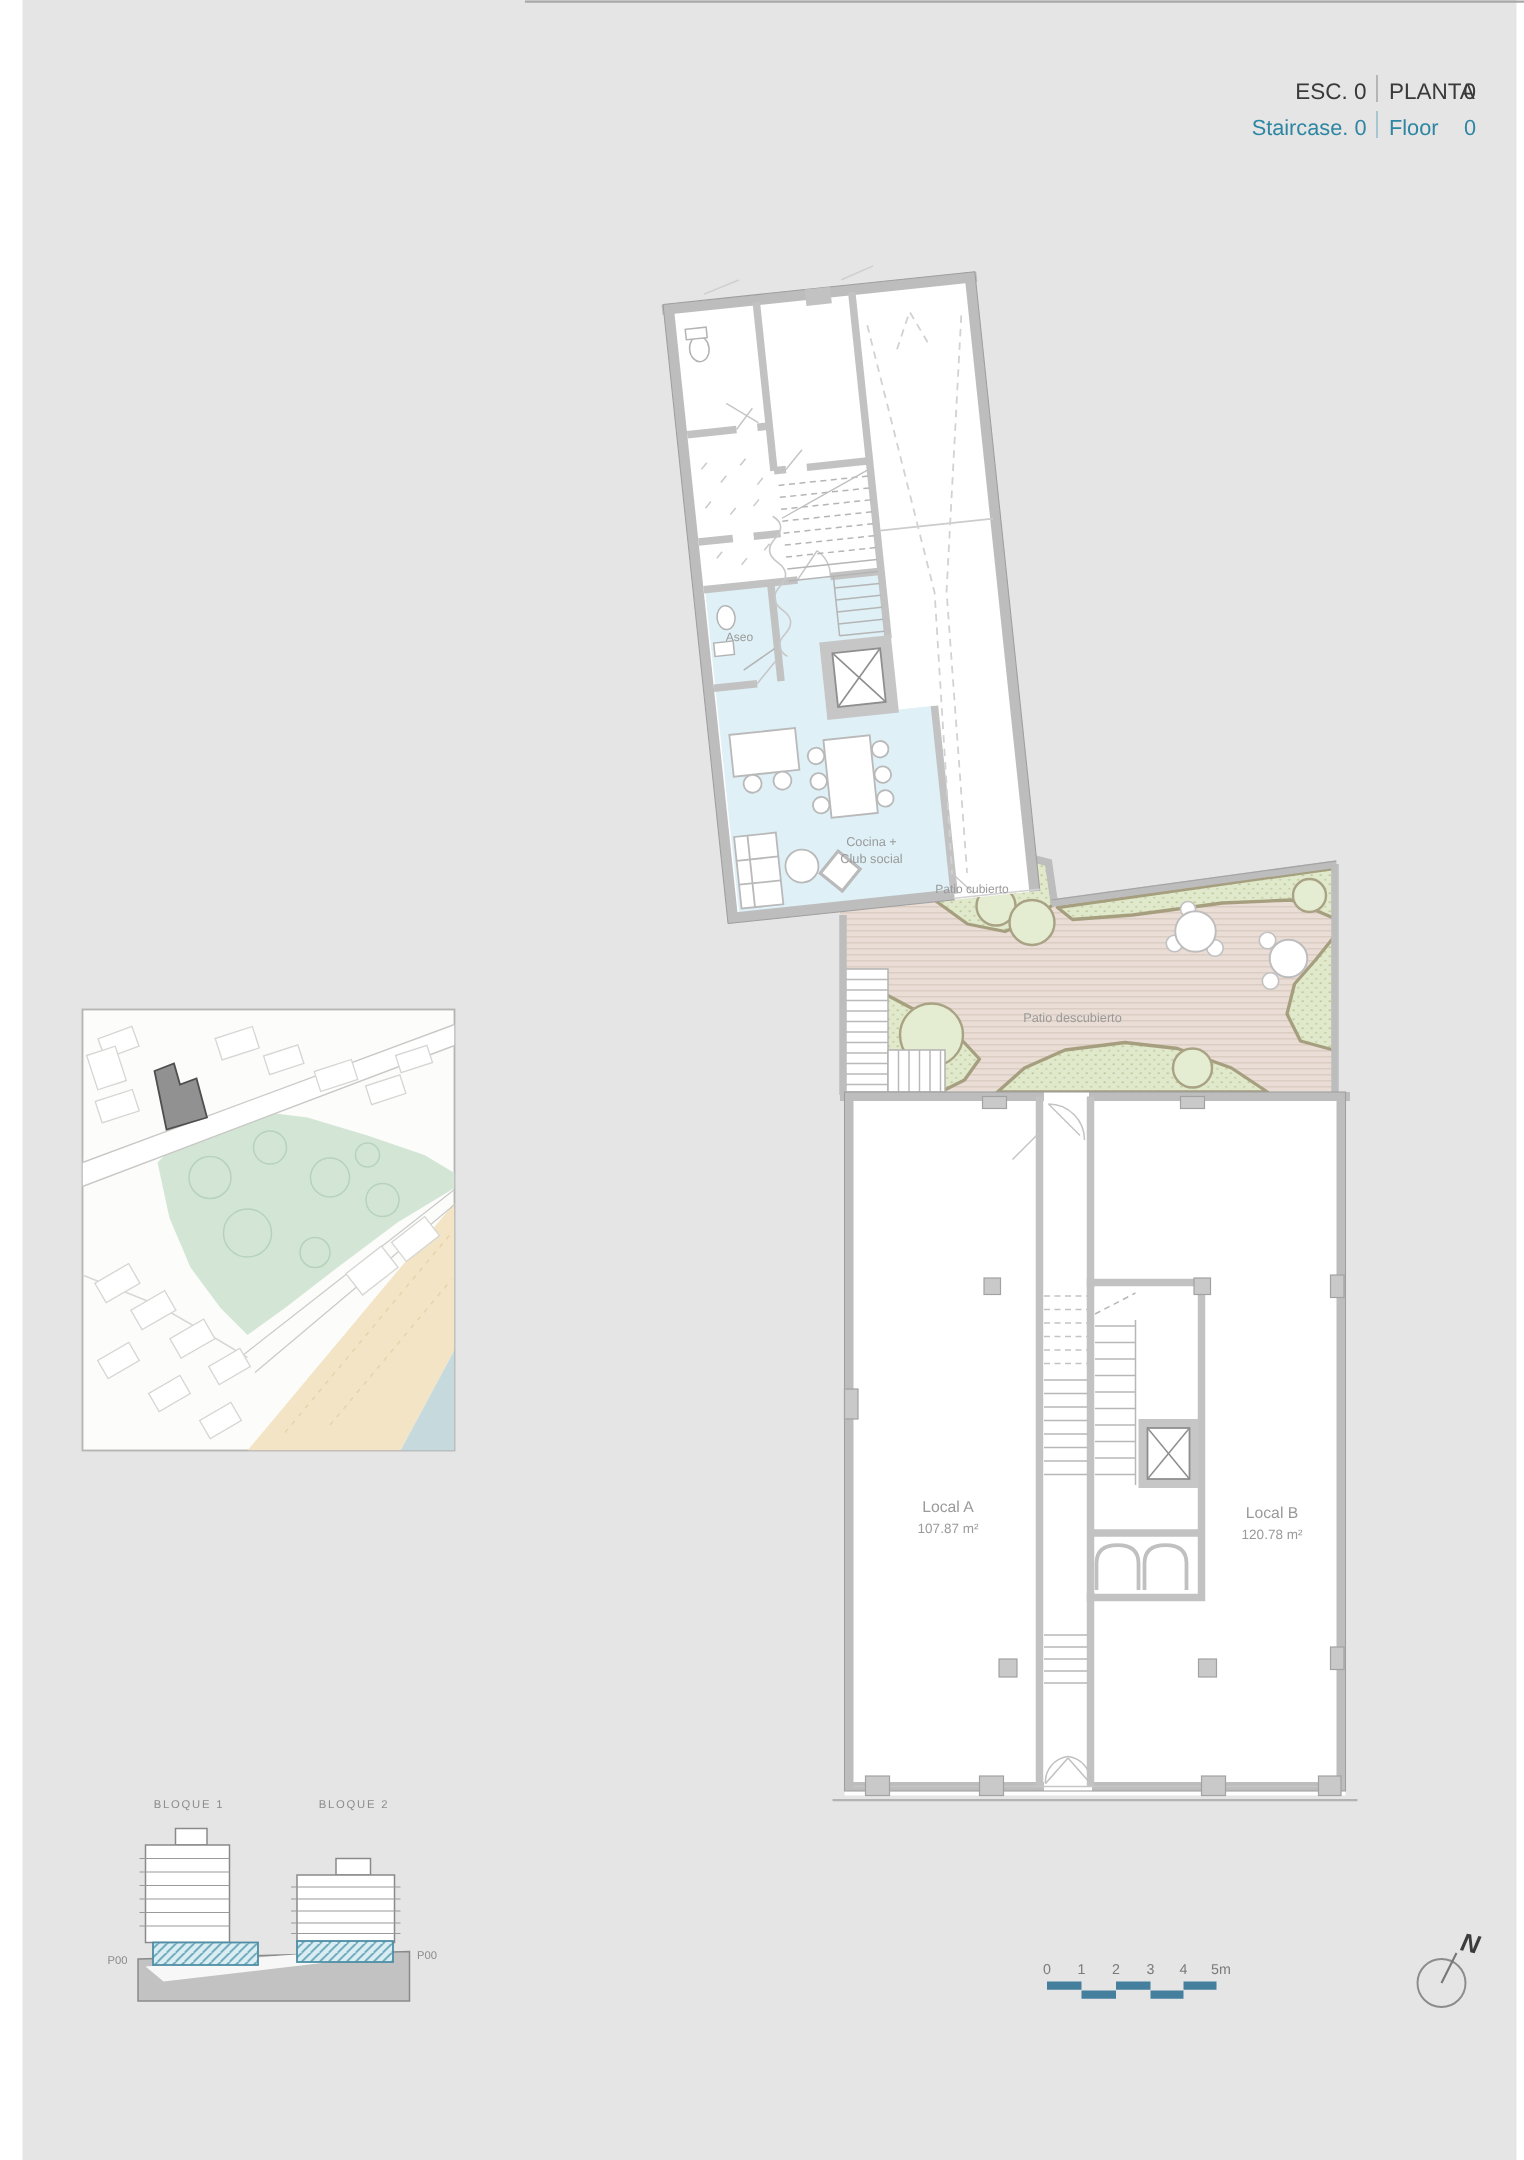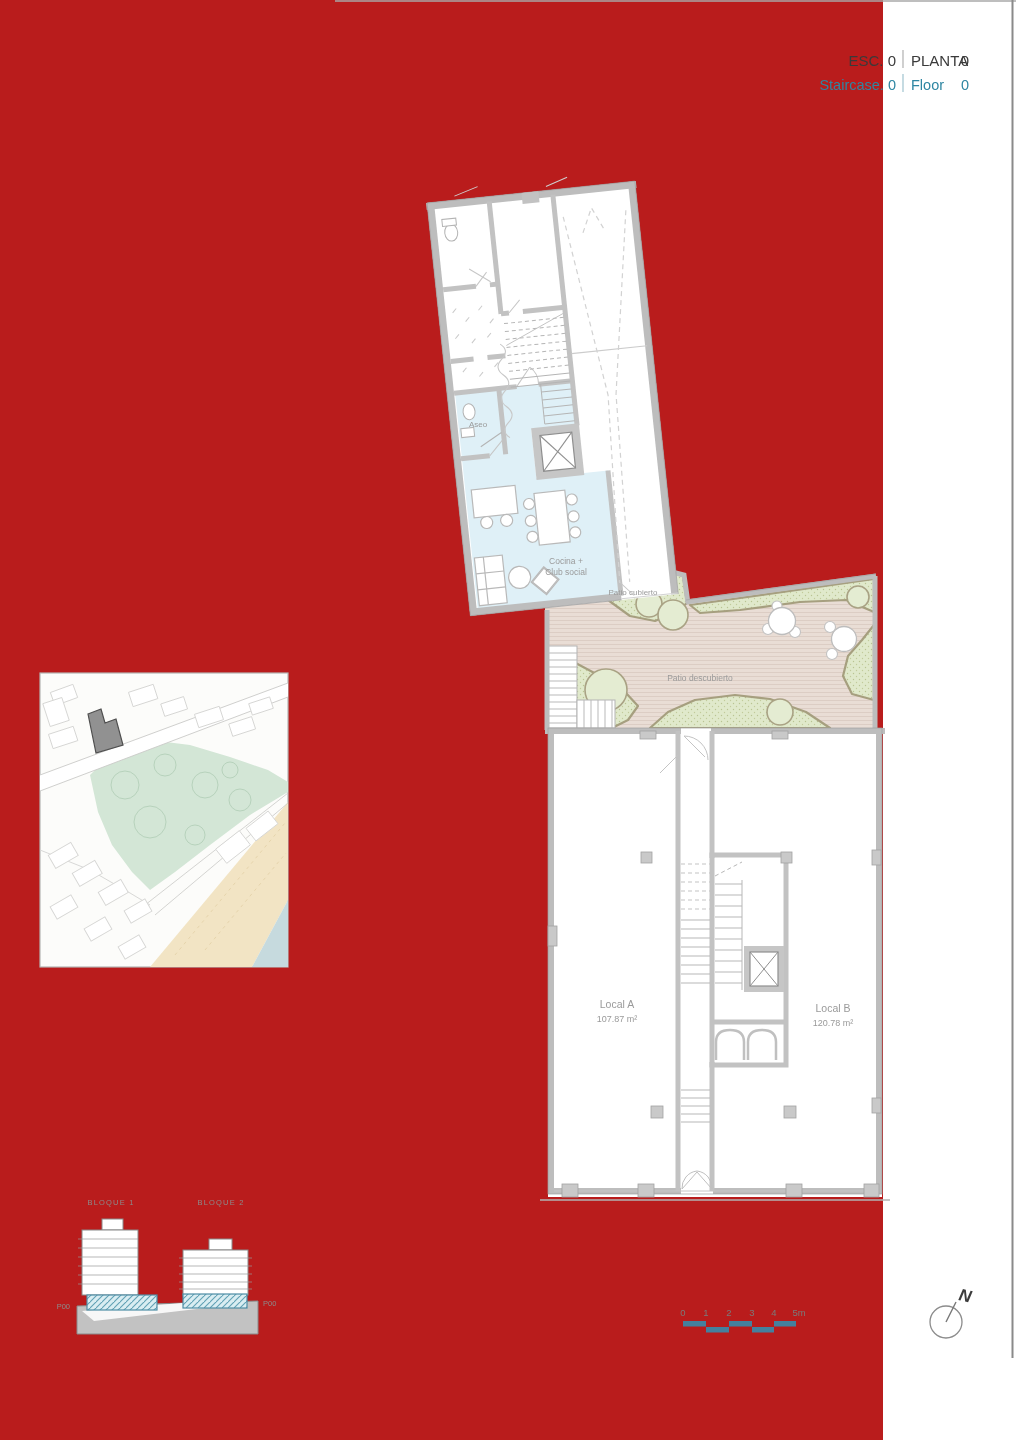--- a/index.html
+++ b/index.html
@@ -1,17 +1,17 @@
 <!DOCTYPE html>
 <html><head>
 <meta charset="utf-8">
 <style>
   html,body{margin:0;padding:0;background:#ffffff;}
   body{font-family:"Liberation Sans", sans-serif;}
-  .sheet{width:883px;height:1440px;position:relative;background:#b91c1c;}
+  .sheet{width:996px;height:1440px;position:relative;background:#e5e5e5;margin-left:15px;}
   svg text{font-family:"Liberation Sans", sans-serif;}
   .hdr1{font-size:15px;fill:#3a3a3a;}
   .hdr2{font-size:14.5px;}
   .roomlbl{fill:#9a9a9a;}
   .seclbl{fill:#8c8c8c;font-size:7.5px;letter-spacing:1.2px;}
   .p00{fill:#8c8c8c;font-size:7.5px;}
   .scalenum{fill:#7b7b7b;font-size:9.5px;}
 </style>
 </head>
 <body>

